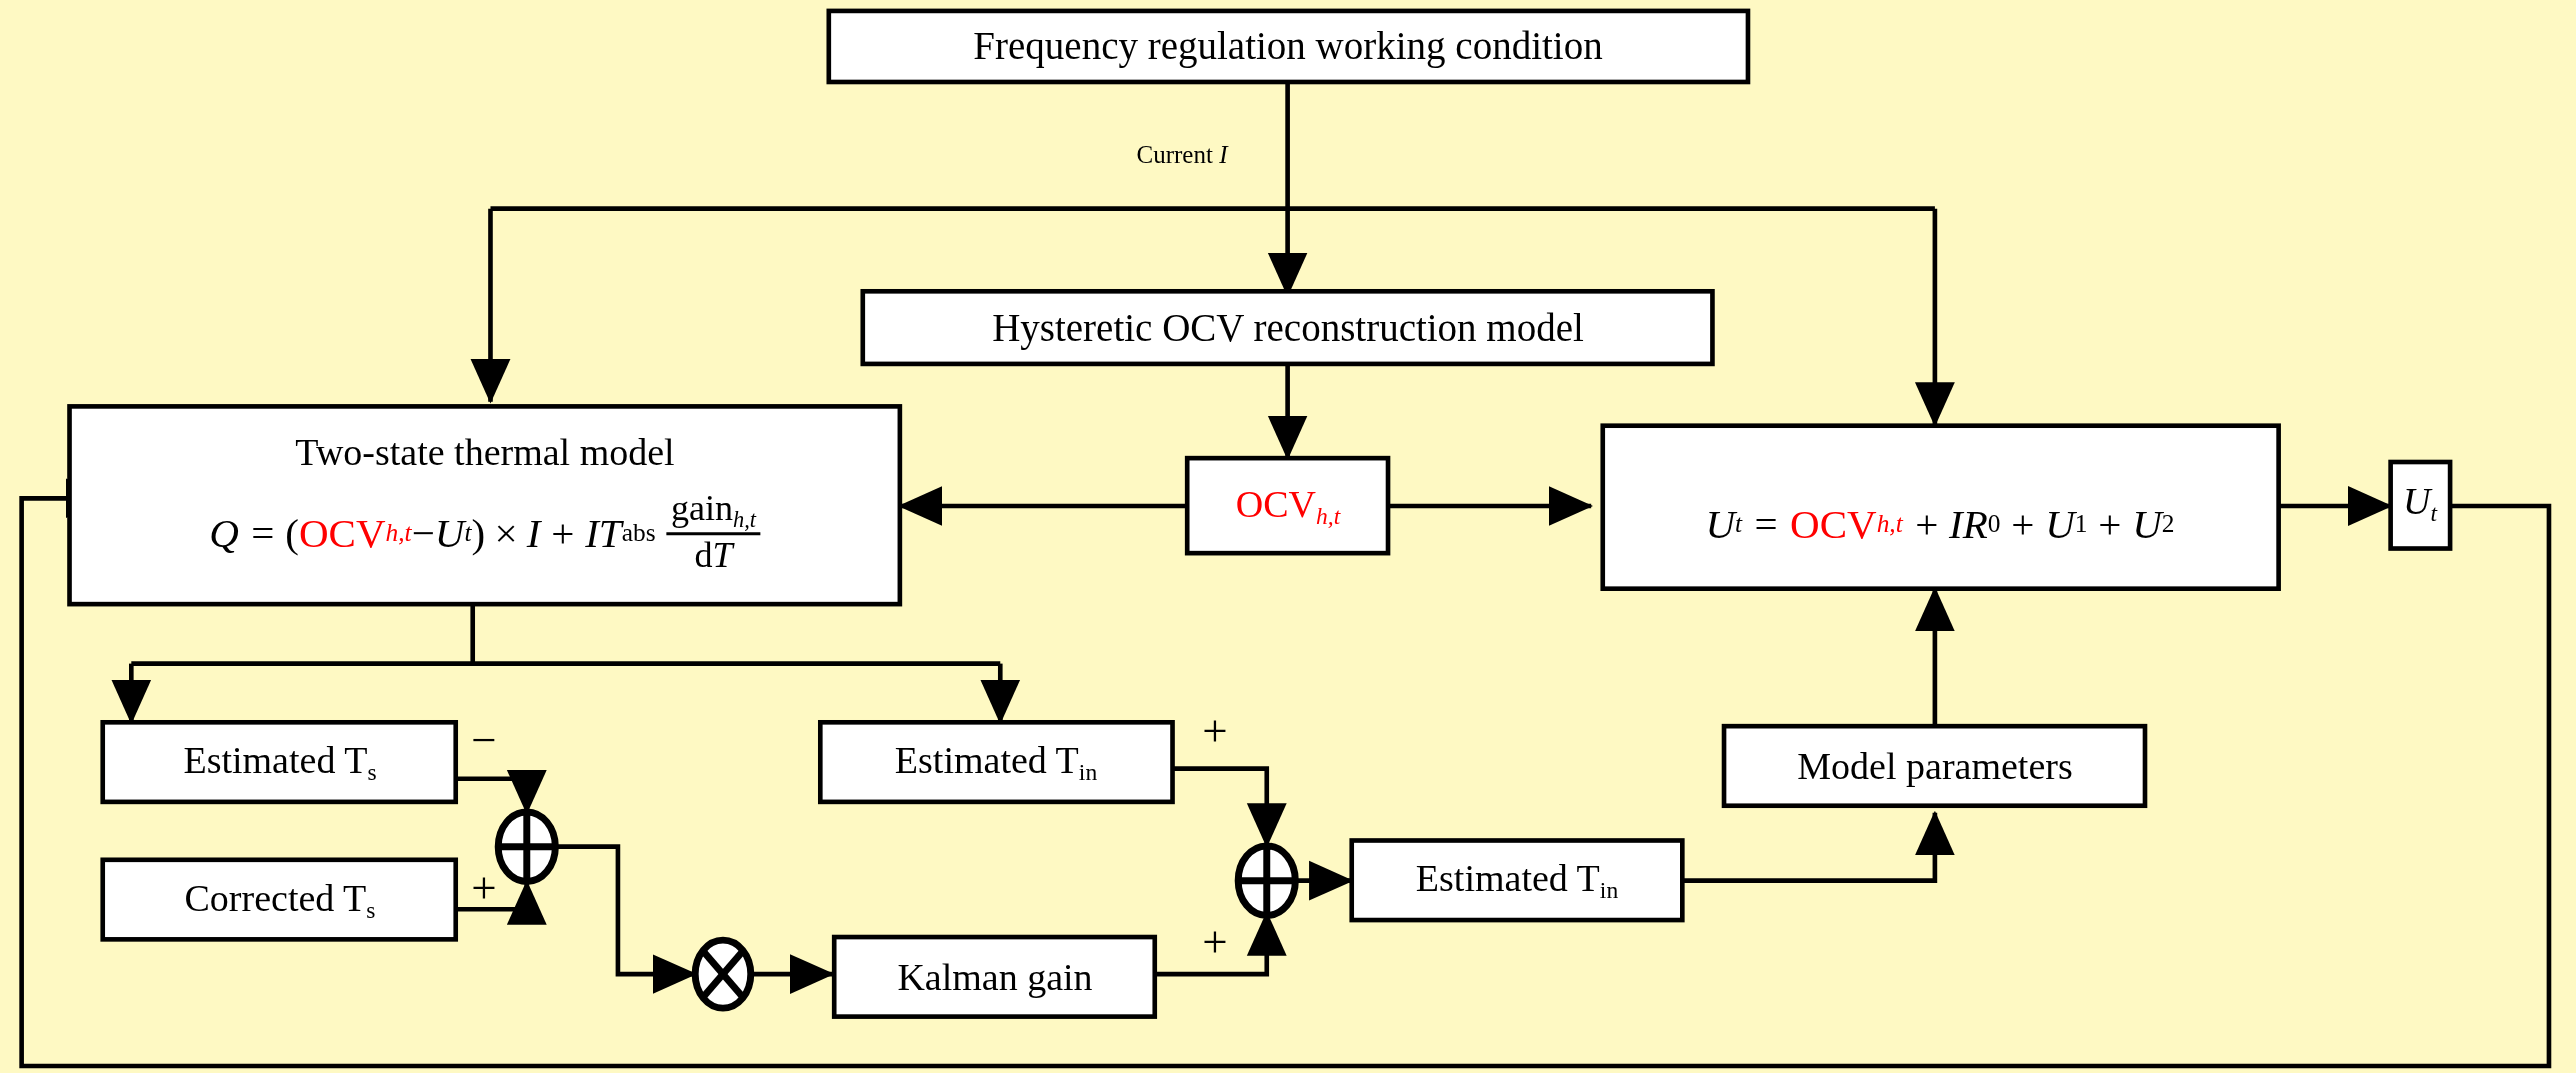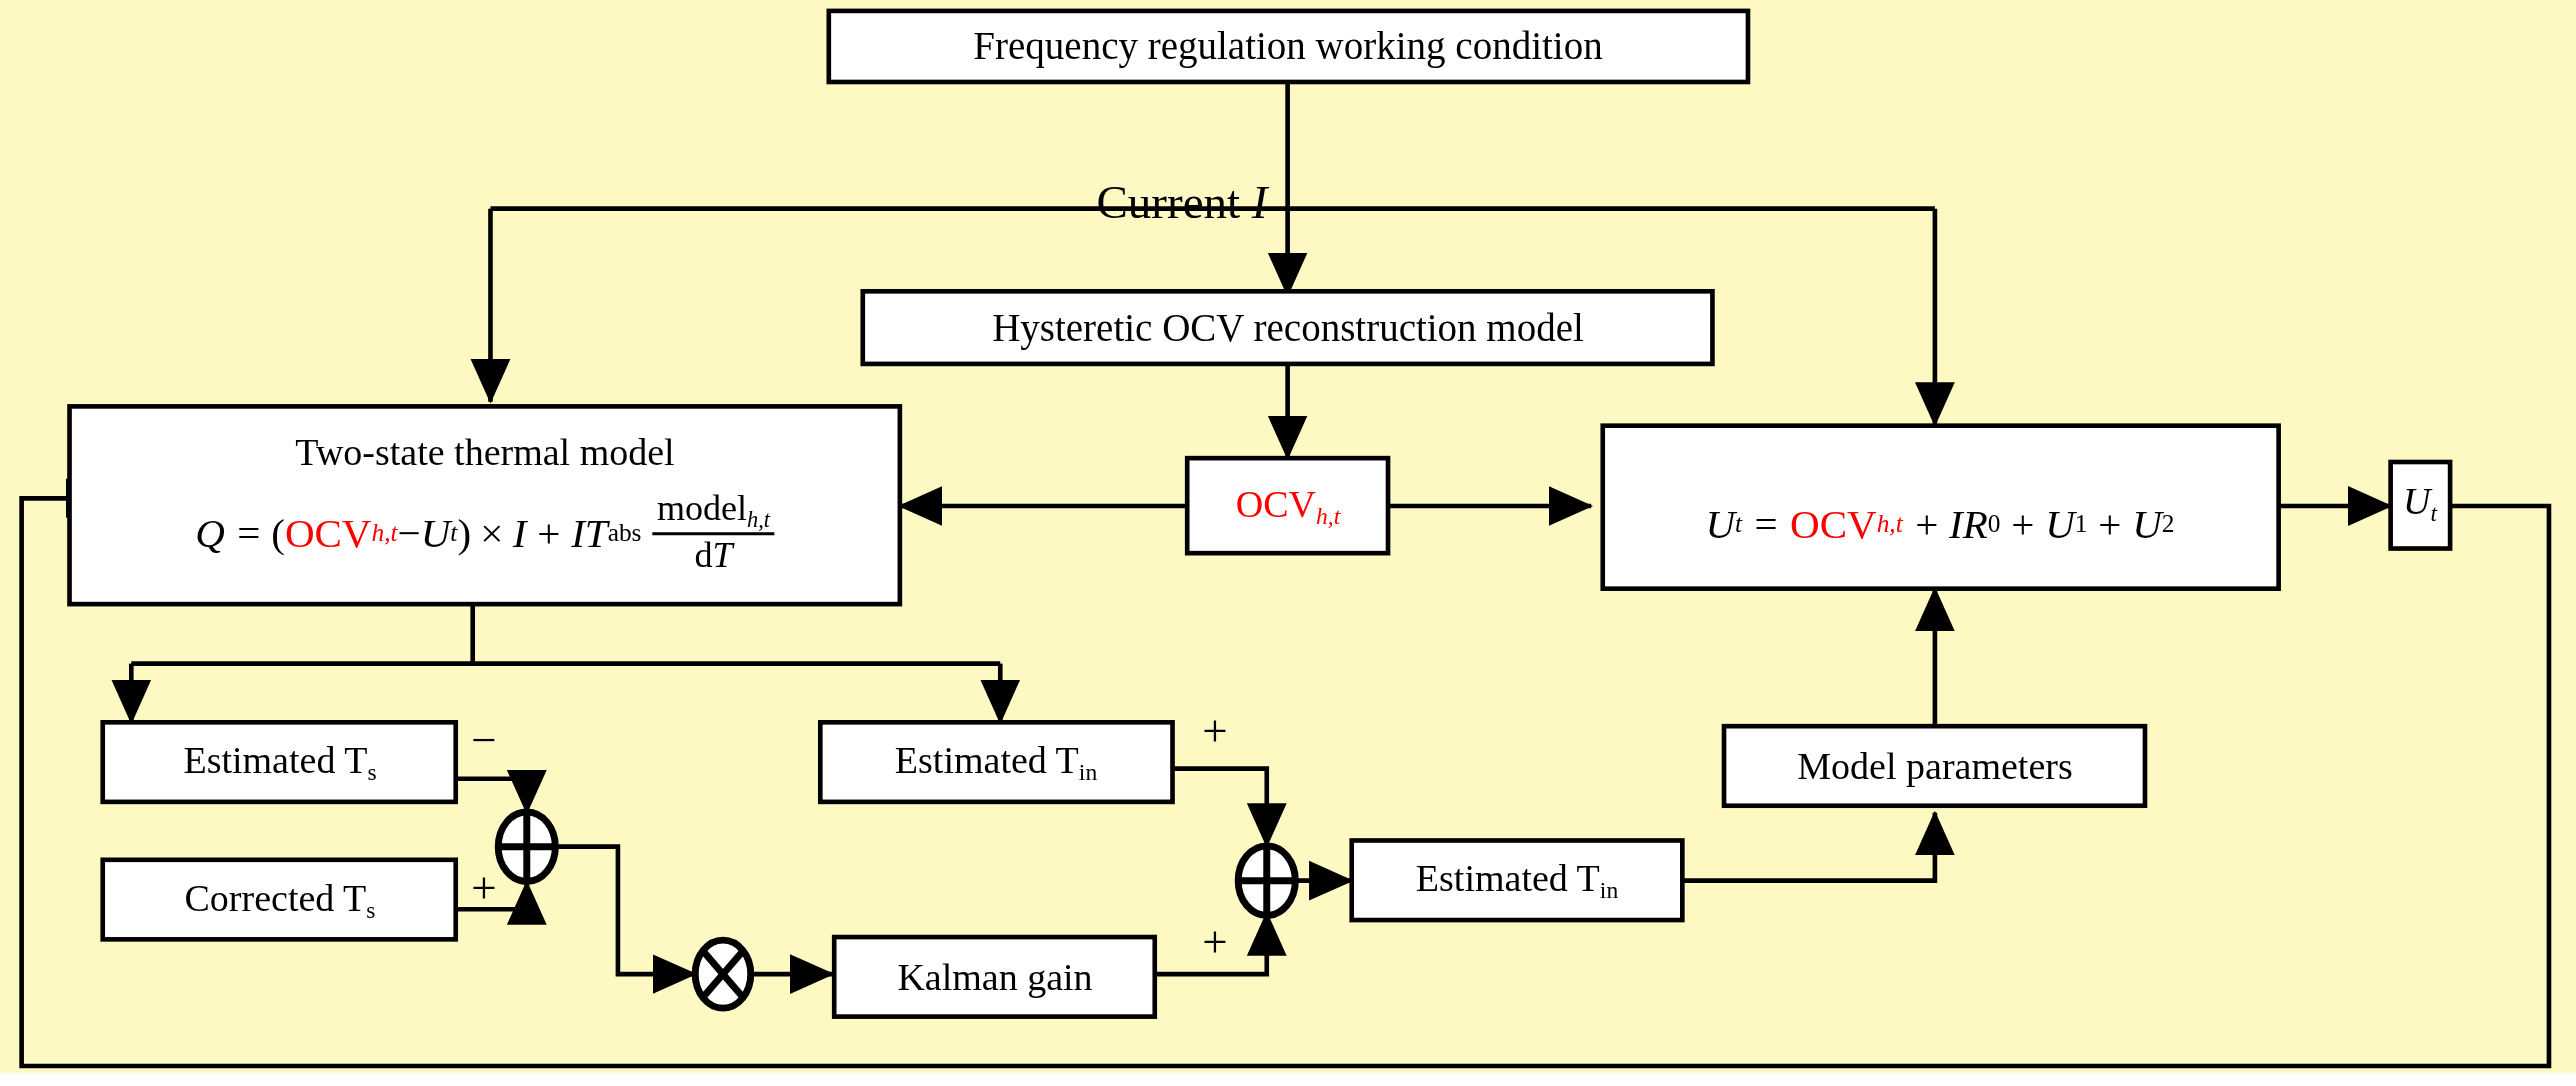--- a/index.html
+++ b/index.html
@@ -49,21 +49,21 @@
     white-space: nowrap;
     line-height: 1.08;
     font-family: "Liberation Serif", "DejaVu Serif", serif;
   }
   .c-center { transform: translate(-50%, -50%); }
   .t-box-title { font-size: 38px; }
   .t-box-plain { font-size: 39px; }
   .t-eq { font-size: 41px; }
   .t-small-box { font-size: 38px; }
   .t-sign { font-size: 45px; }
-  .t-edge { font-size: 47px; margin-top: 48px; }
+  .t-edge { font-size: 25px; }
   .red { color: #ff0000; }
   i.mathit { font-style: italic; }
   sub {
     font-size: 0.62em;
     vertical-align: -0.28em;
   }
   .frac {
     display: inline-block;
     vertical-align: middle;
     text-align: center;
@@ -216,21 +216,21 @@
       <span style="width:9.3px"></span>
       <i class="mathit">I</i>
       <span style="width:10.8px"></span>
       <span>+</span>
       <span style="width:10.8px"></span>
       <i class="mathit">IT</i>
         <sub>abs</sub>
       <span style="width:10.8px"></span>
       <span class="frac">
         <span class="num">
-          <span>model</span><sub><i class="mathit">h,t</i></sub>
+          <span>gain</span><sub><i class="mathit">h,t</i></sub>
         </span>
         <span class="den">
           d<i class="mathit">T</i>
         </span>
       </span>
     </span>
   </div>
 
 
   <div class="lbl c-center t-eq" style="left:1940px; top:524px;">

